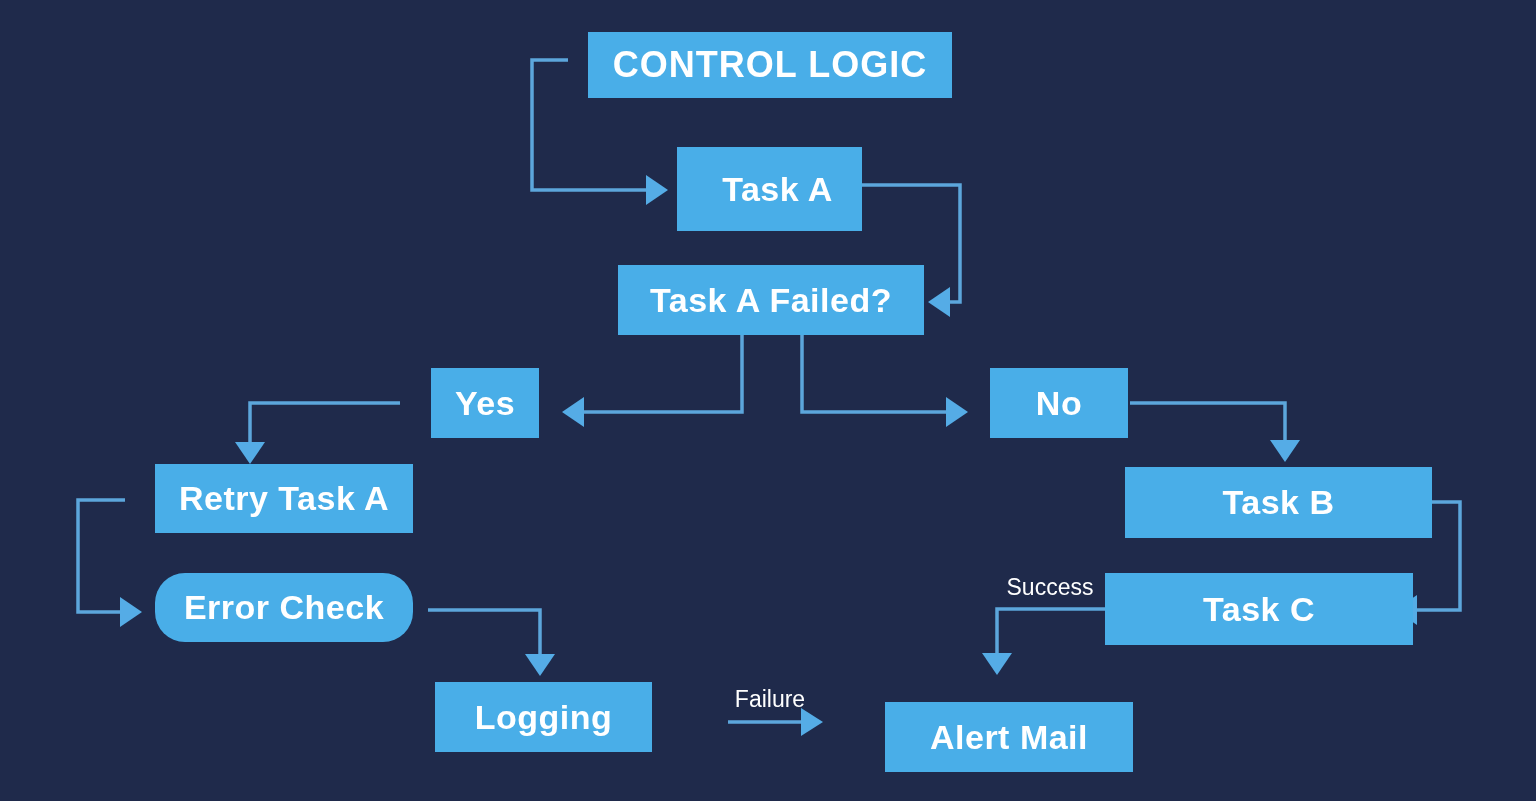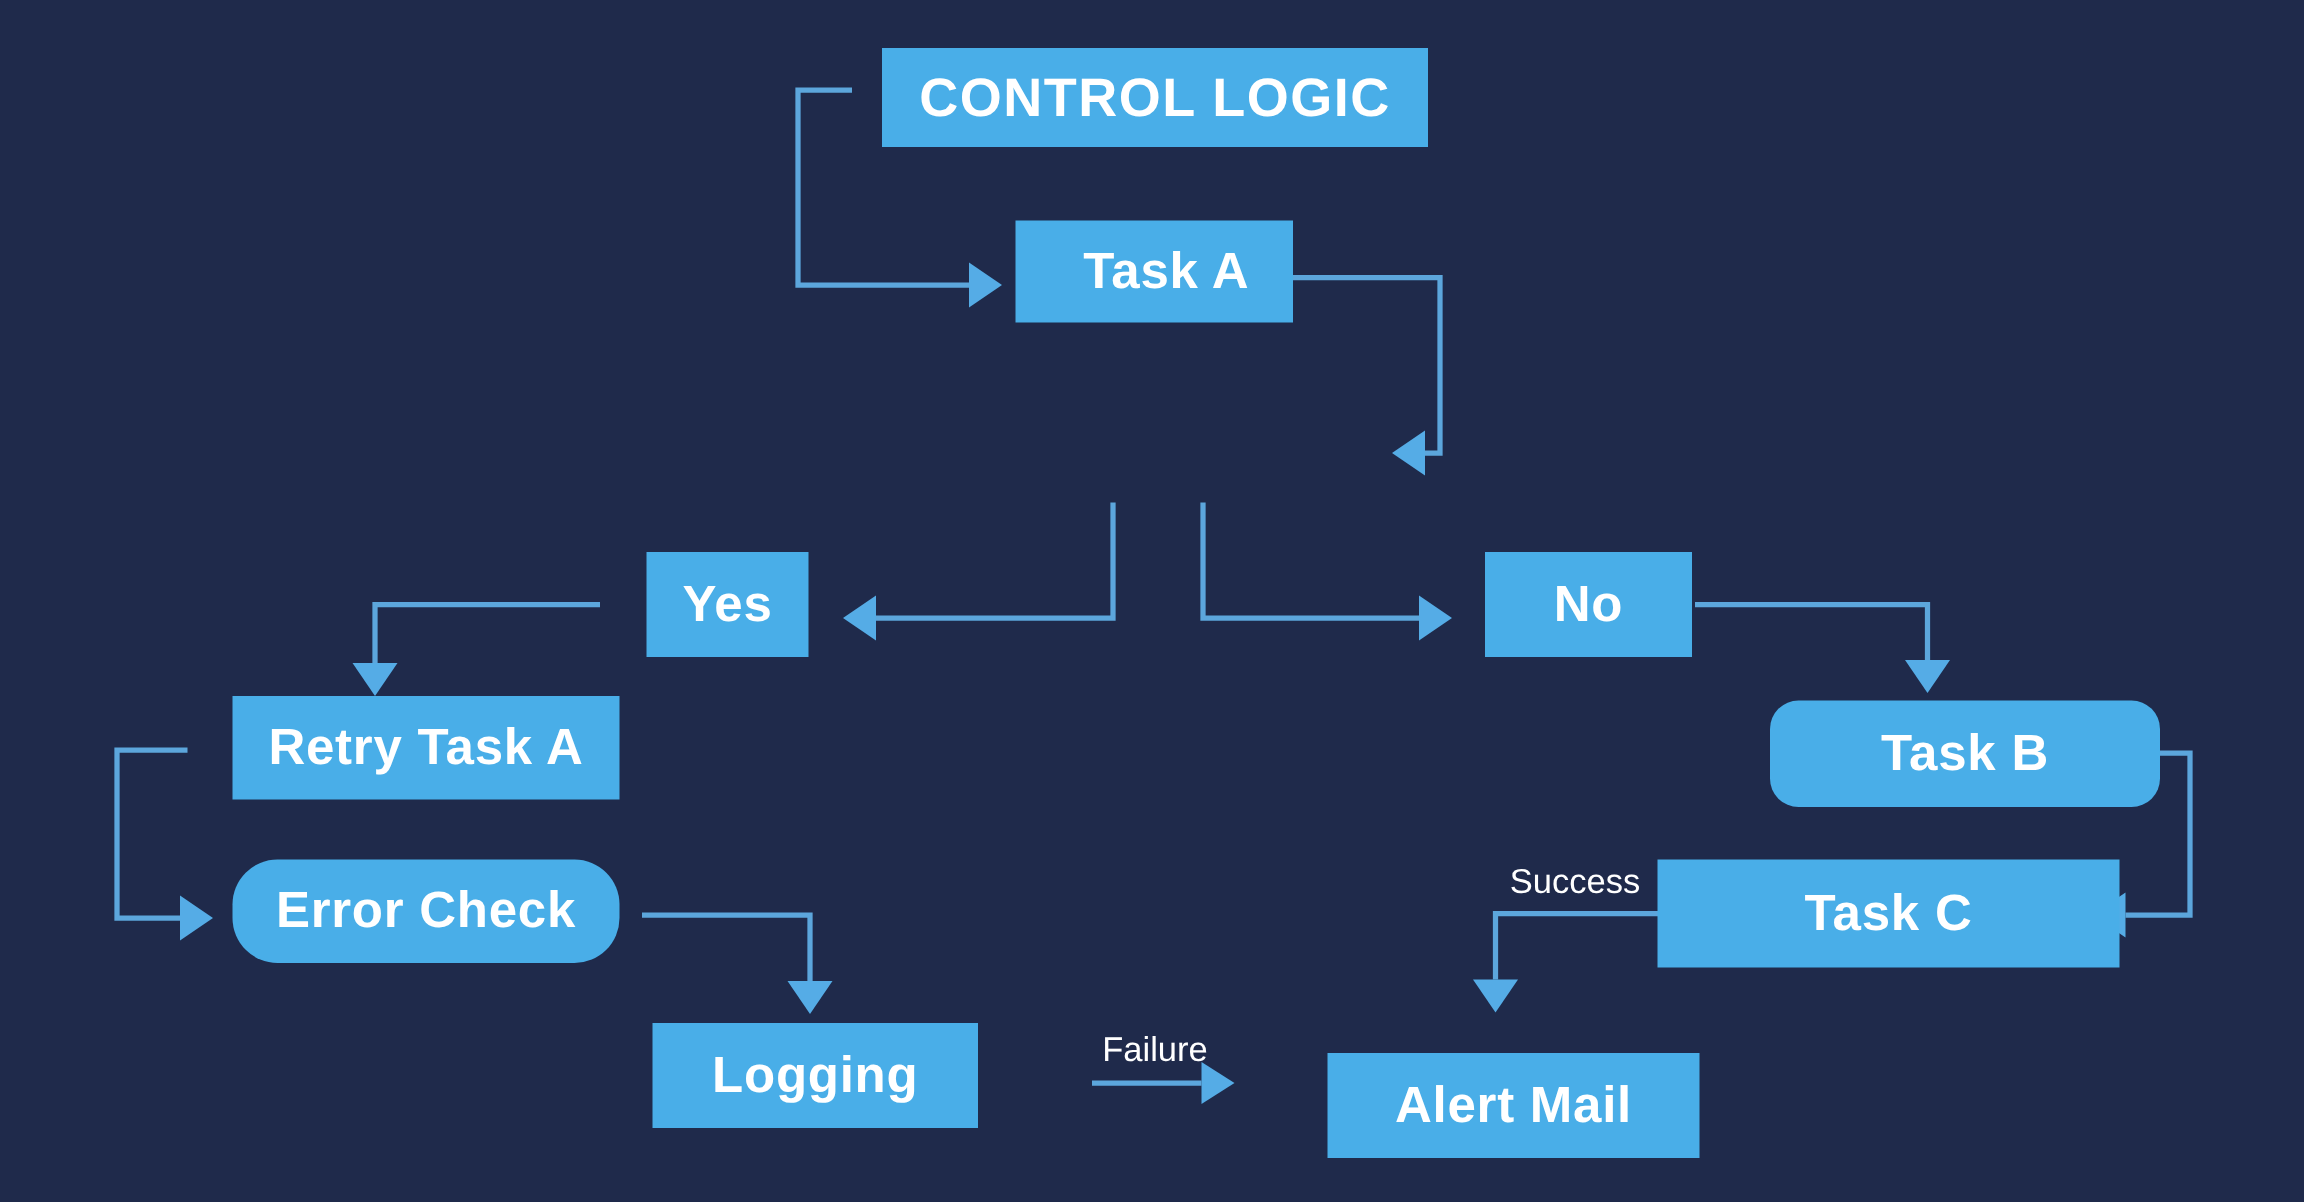--- a/index.html
+++ b/index.html
@@ -88,34 +88,35 @@
       <polygon points="1395,610 1417,595 1417,625"></polygon>
     </g>
     <g>
       <polyline points="1110,609 997,609 997,653"></polyline>
       <polygon points="997,675 982,653 1012,653"></polygon>
     </g>
   </svg>
 
   <div class="node title" style="left:588px;top:32px;width:364px;height:66px;">CONTROL LOGIC</div>
 
-  <div class="node" style="left:677px;top:147px;width:185px;height:68px;padding-left:16px;">Task A</div>
+  <div class="node" style="left:677px;top:147px;width:185px;height:84px;padding-left:16px;">Task A</div>
 
+  <div class="node" style="left:618px;top:265px;width:306px;height:70px;">Task A Failed?</div>
 
   <div class="node" style="left:431px;top:368px;width:108px;height:70px;">Yes</div>
 
   <div class="node" style="left:990px;top:368px;width:138px;height:70px;">No</div>
 
   <div class="node" style="left:155px;top:464px;width:258px;height:69px;">Retry Task A</div>
 
   <div class="node" style="left:155px;top:573px;width:258px;height:69px;border-radius:30px;">Error Check</div>
 
   <div class="node" style="left:435px;top:682px;width:217px;height:70px;">Logging</div>
 
-  <div class="node" style="left:1180px;top:467px;width:260px;height:71px;border-radius:19px;">Task B</div>
+  <div class="node" style="left:1125px;top:467px;width:307px;height:71px;">Task B</div>
 
   <div class="node" style="left:1105px;top:573px;width:308px;height:72px;">Task C</div>
 
   <div class="node" style="left:885px;top:682px;width:248px;height:70px;margin-top:20px;">Alert Mail</div>
 
   <div class="edge-label" style="left:985px;top:574px;width:130px;">Success</div>
 
   <div class="edge-label" style="left:710px;top:686px;width:120px;">Failure</div>
 
 </div>

